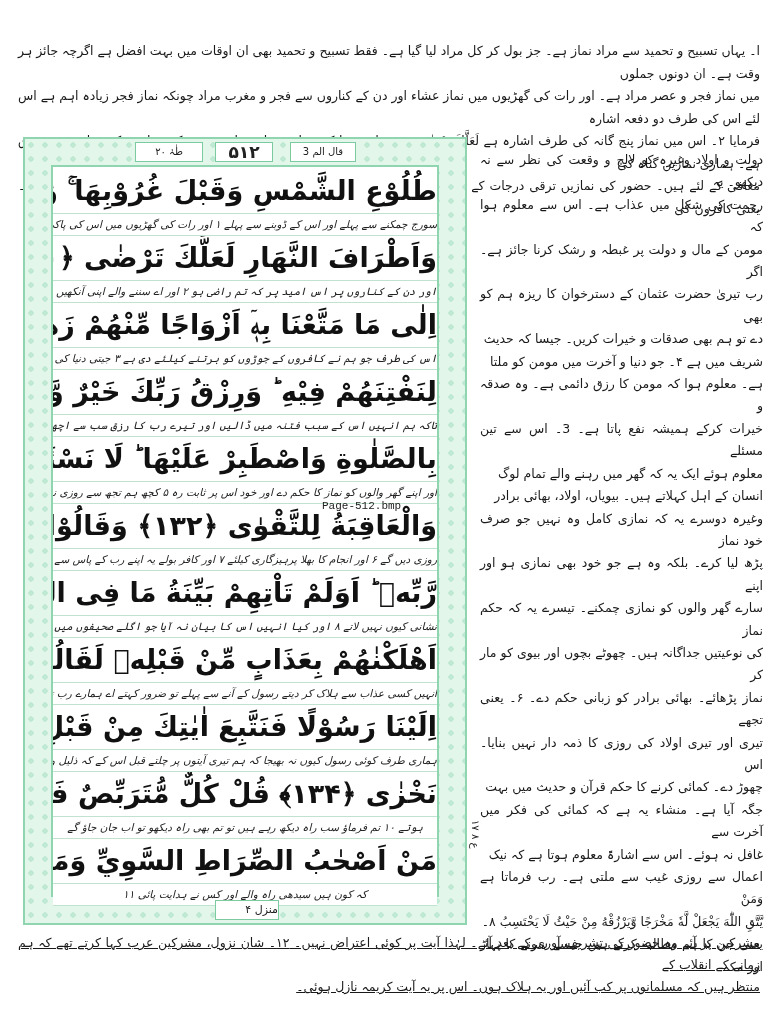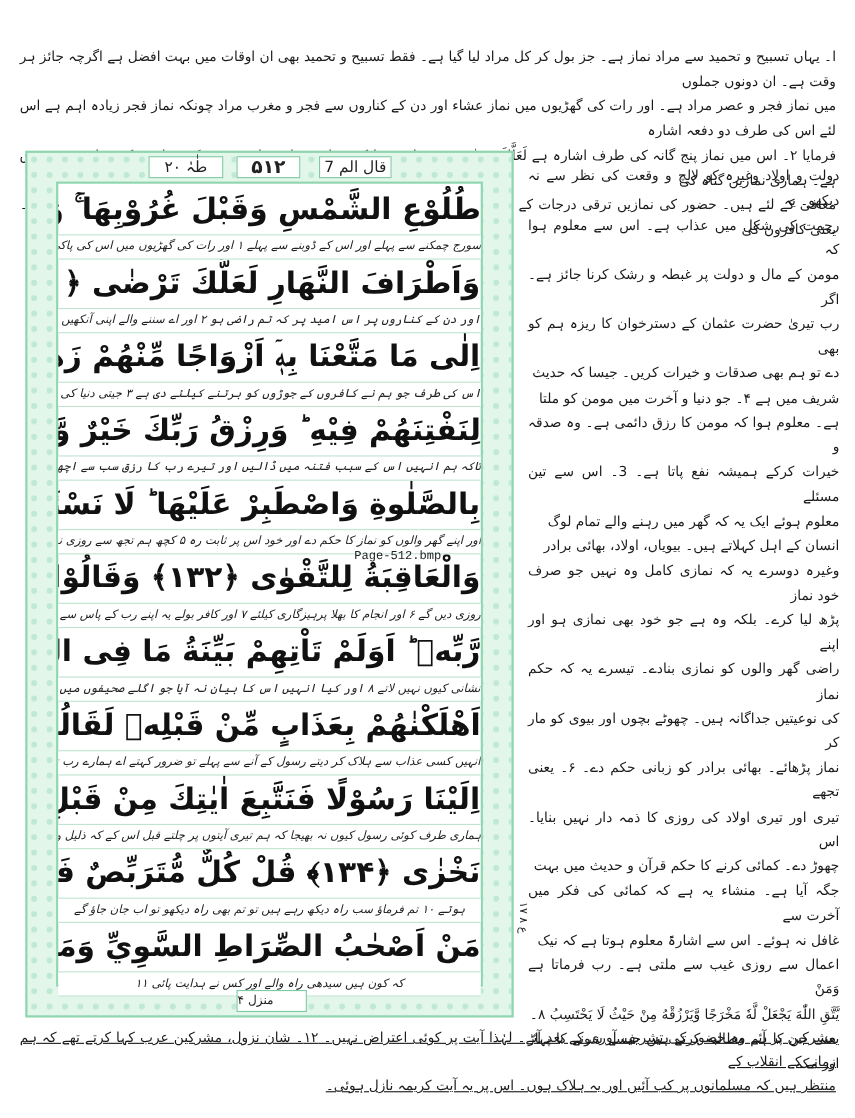--- a/index.html
+++ b/index.html
@@ -12,26 +12,26 @@
   .top-notes p { margin:0; }
   
   .panel { position:absolute; left:23px; top:137px; width:444px; height:788px; box-sizing:border-box;
            border:2px solid #8fd5b0;
            background:
              radial-gradient(circle at 6px 6px, #bfe9d2 2.5px, transparent 3px) 0 0/14px 14px,
              #e3f6ea; }
   .panel-inner { position:absolute; left:26px; top:26px; right:26px; bottom:26px; background:#fff;
                  border:2px solid #8fd5b0; box-sizing:border-box; }
   .hdr-box { position:absolute; top:3px; height:18px; background:#fff; border:1px solid #7ccaa0;
-             font-size:14px; line-height:18px; text-align:center; color:#222; }
+             font-size:10px; line-height:18px; text-align:center; color:#222; }
   .hdr-left { left:110px; width:66px; }
   .hdr-page { left:190px; width:56px; font-weight:bold; font-size:17px; }
   .hdr-right { left:265px; width:64px; }
   .manzil { position:absolute; left:190px; bottom:3px; width:62px; height:18px; background:#fff;
-            border:1px solid #7ccaa0; font-size:11px; line-height:18px; text-align:left; }
+            border:1px solid #7ccaa0; font-size:11px; line-height:18px; text-align:right; }
   .ayah-lines { position:absolute; left:0; right:0; top:2px; }
   .arabic { font-family:"DejaVu Sans", sans-serif; font-size:27px; font-weight:bold; height:44px;
             line-height:44px; text-align:center; white-space:nowrap; overflow:hidden; color:#111;
             letter-spacing:-0.5px; }
   .trans { font-size:10.5px; height:21px; line-height:21px; text-align:center; white-space:nowrap;
            overflow:hidden; border-top:1px solid #bfe3cf; border-bottom:1px solid #bfe3cf;
            background:#fff; color:#222; font-style:italic; }
   .file-label { position:absolute; left:322px; top:500px; font-family:Liberation Mono, monospace;
                 font-size:11px; color:#222; background:transparent; }
   
@@ -50,21 +50,21 @@
 <div class="top-notes urdu">
   <p>ا۔ یہاں تسبیح و تحمید سے مراد نماز ہے۔ جز بول کر کل مراد لیا گیا ہے۔ فقط تسبیح و تحمید بھی ان اوقات میں بہت افضل ہے اگرچہ جائز ہر وقت ہے۔ ان دونوں جملوں</p>
   <p>میں نماز فجر و عصر مراد ہے۔ اور رات کی گھڑیوں میں نماز عشاء اور دن کے کناروں سے فجر و مغرب مراد چونکہ نماز فجر زیادہ اہم ہے اس لئے اس کی طرف دو دفعہ اشارہ</p>
   <p>فرمایا ۲۔ اس میں نماز پنج گانہ کی طرف اشارہ ہے لَعَلَّكَ تَرْضٰى سے معلوم ہوا کہ ہماری نمازوں اور حضور کی نمازوں کے مقاصد میں فرق ہے۔ ہماری نمازیں گناہ کی</p>
   <p>معافی کے لئے ہیں۔ حضور کی نمازیں ترقی درجات کے لئے۔ کہ فرمایا لَعَلَّكَ تَرْضٰى آپ کے درجات یہاں تک بڑھیں کہ آپ خوش ہو جاویں ۳۔ یعنی کافروں کی</p>
 </div>
 
 <div class="panel">
   <div class="hdr-box hdr-left urdu">طٰہٰ ۲۰</div>
   <div class="hdr-box hdr-page urdu">۵۱۲</div>
-  <div class="hdr-box hdr-right urdu">قال الم 7</div>
+  <div class="hdr-box hdr-right urdu">قال الم 3</div>
 
   <div class="panel-inner">
     <div class="ayah-lines">
       <div class="arabic urdu">طُلُوْعِ الشَّمْسِ وَقَبْلَ غُرُوْبِهَا ۚ وَمِنْ اٰنَآئِ الَّيْلِ فَسَبِّحْ</div>
       <div class="trans urdu">سورج چمکنے سے پہلے اور اس کے ڈوبنے سے پہلے ۱ اور رات کی گھڑیوں میں اس کی پاکی بولو</div>
       <div class="arabic urdu">وَاَطْرَافَ النَّهَارِ لَعَلَّكَ تَرْضٰى ﴿۱۳۰﴾ وَلَا تَمُدَّنَّ عَيْنَيْكَ</div>
       <div class="trans urdu">اور دن کے کناروں پر اس امید پر کہ تم راضی ہو ۲ اور اے سننے والے اپنی آنکھیں نہ پھیلا</div>
       <div class="arabic urdu">اِلٰى مَا مَتَّعْنَا بِهٖۤ اَزْوَاجًا مِّنْهُمْ زَهْرَةَ الْحَيٰوةِ الدُّنْيَا ۙ</div>
       <div class="trans urdu">اس کی طرف جو ہم نے کافروں کے جوڑوں کو برتنے کیلئے دی ہے ۳ جیتی دنیا کی تازگی</div>
       <div class="arabic urdu">لِنَفْتِنَهُمْ فِيْهِ ؕ وَرِزْقُ رَبِّكَ خَيْرٌ وَّاَبْقٰى ﴿۱۳۱﴾ وَاْمُرْ اَهْلَكَ</div>
@@ -97,21 +97,21 @@
   <p>مومن کے مال و دولت پر غبطہ و رشک کرنا جائز ہے۔ اگر</p>
   <p>رب تیریٰ حضرت عثمان کے دسترخوان کا ریزہ ہم کو بھی</p>
   <p>دے تو ہم بھی صدقات و خیرات کریں۔ جیسا کہ حدیث</p>
   <p>شریف میں ہے ۴۔ جو دنیا و آخرت میں مومن کو ملتا</p>
   <p>ہے۔ معلوم ہوا کہ مومن کا رزق دائمی ہے۔ وہ صدقہ و</p>
   <p>خیرات کرکے ہمیشہ نفع پاتا ہے۔ 3۔ اس سے تین مسئلے</p>
   <p>معلوم ہوئے ایک یہ کہ گھر میں رہنے والے تمام لوگ</p>
   <p>انسان کے اہل کہلاتے ہیں۔ بیویاں، اولاد، بھائی برادر</p>
   <p>وغیرہ دوسرے یہ کہ نمازی کامل وہ نہیں جو صرف خود نماز</p>
   <p>پڑھ لیا کرے۔ بلکہ وہ ہے جو خود بھی نمازی ہو اور اپنے</p>
-  <p>راضی گھر والوں کو نمازی بنادے۔ تیسرے یہ کہ حکم نماز</p>
+  <p>سارے گھر والوں کو نمازی چمکنے۔ تیسرے یہ کہ حکم نماز</p>
   <p>کی نوعیتیں جداگانہ ہیں۔ چھوٹے بچوں اور بیوی کو مار کر</p>
   <p>نماز پڑھائے۔ بھائی برادر کو زبانی حکم دے۔ ۶۔ یعنی تجھے</p>
   <p>تیری اور تیری اولاد کی روزی کا ذمہ دار نہیں بنایا۔ اس</p>
   <p>چھوڑ دے۔ کمائی کرنے کا حکم قرآن و حدیث میں بہت</p>
   <p>جگہ آیا ہے۔ منشاء یہ ہے کہ کمائی کی فکر میں آخرت سے</p>
   <p>غافل نہ ہوئے۔ اس سے اشارۃً معلوم ہوتا ہے کہ نیک</p>
   <p>اعمال سے روزی غیب سے ملتی ہے۔ رب فرماتا ہے وَمَنْ</p>
   <p>يَّتَّقِ اللّٰهَ يَجْعَلْ لَّهٗ مَخْرَجًا وَّيَرْزُقْهُ مِنْ حَيْثُ لَا يَحْتَسِبُ ۸۔</p>
   <p>یعنی جن کا ہم مطالبہ کرتے ہیں جیسے سونے کا پہاڑ اور مکہ</p>
 

